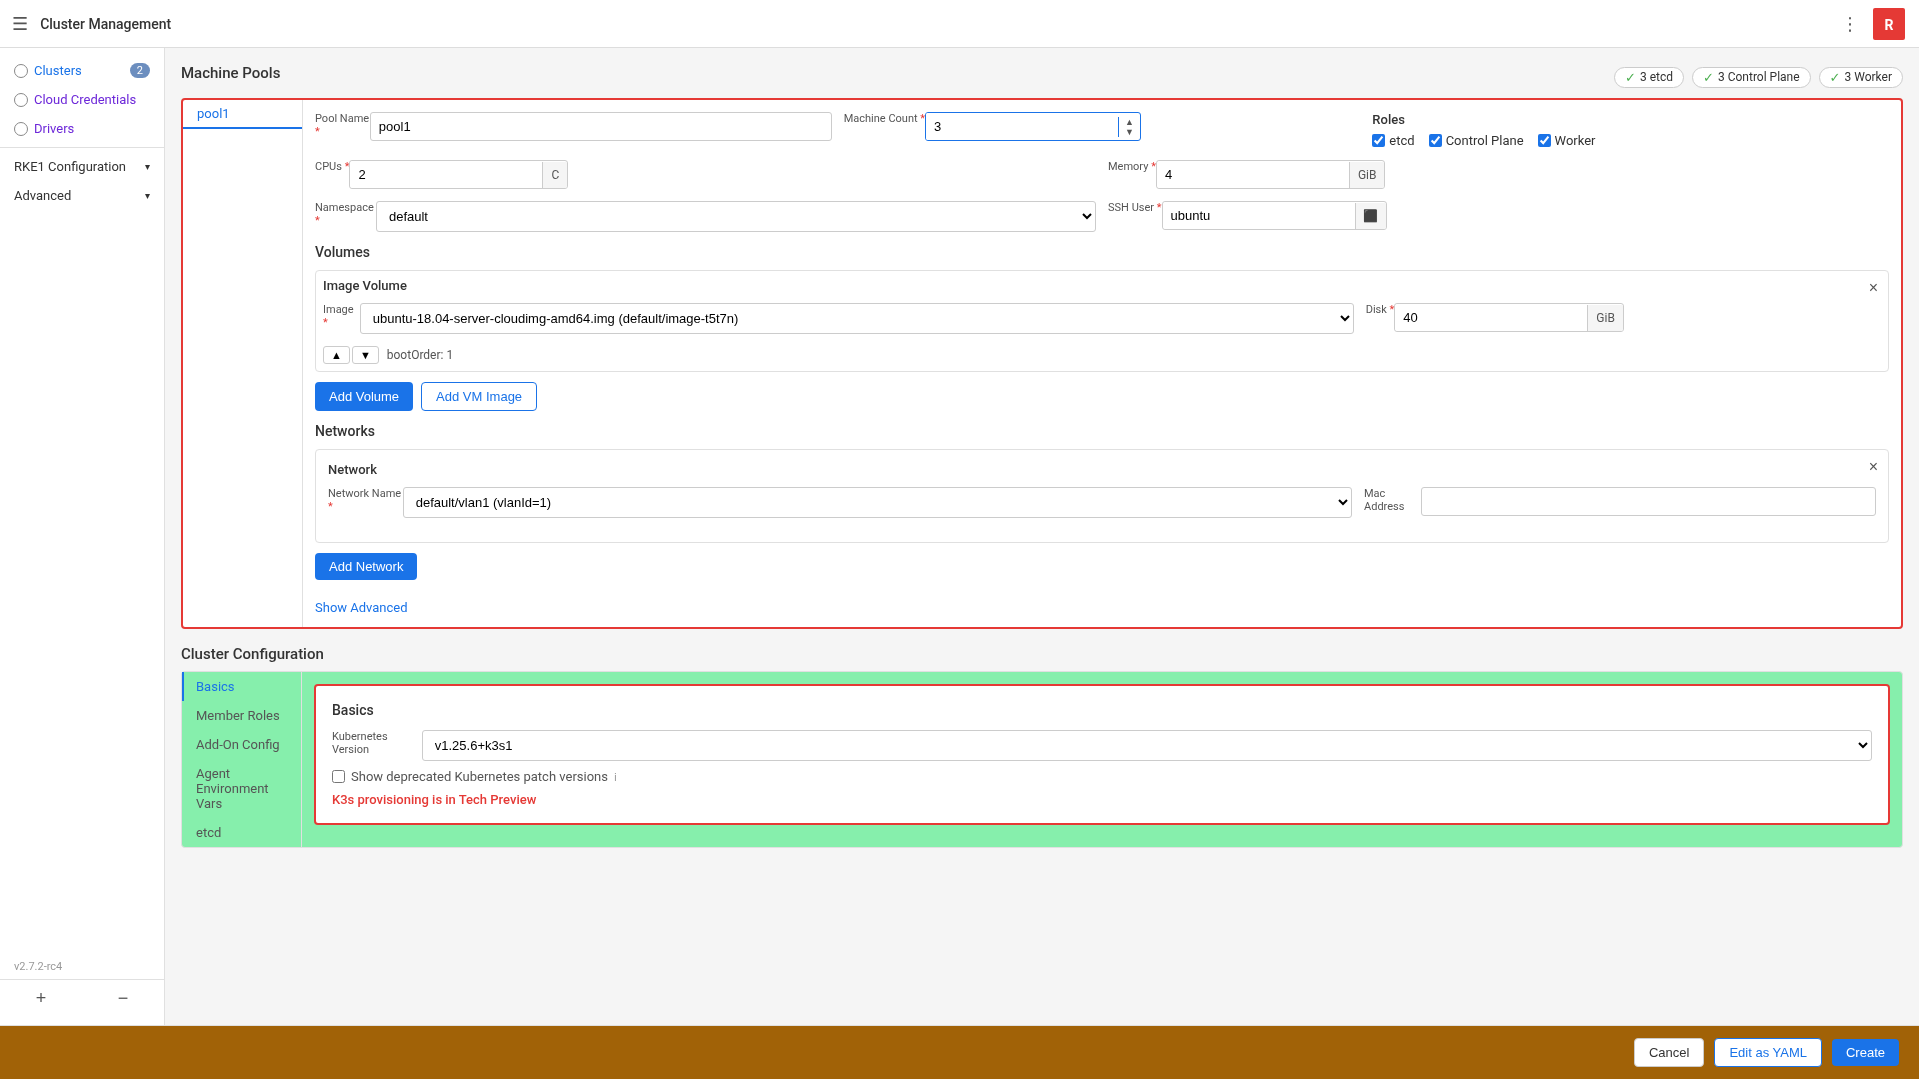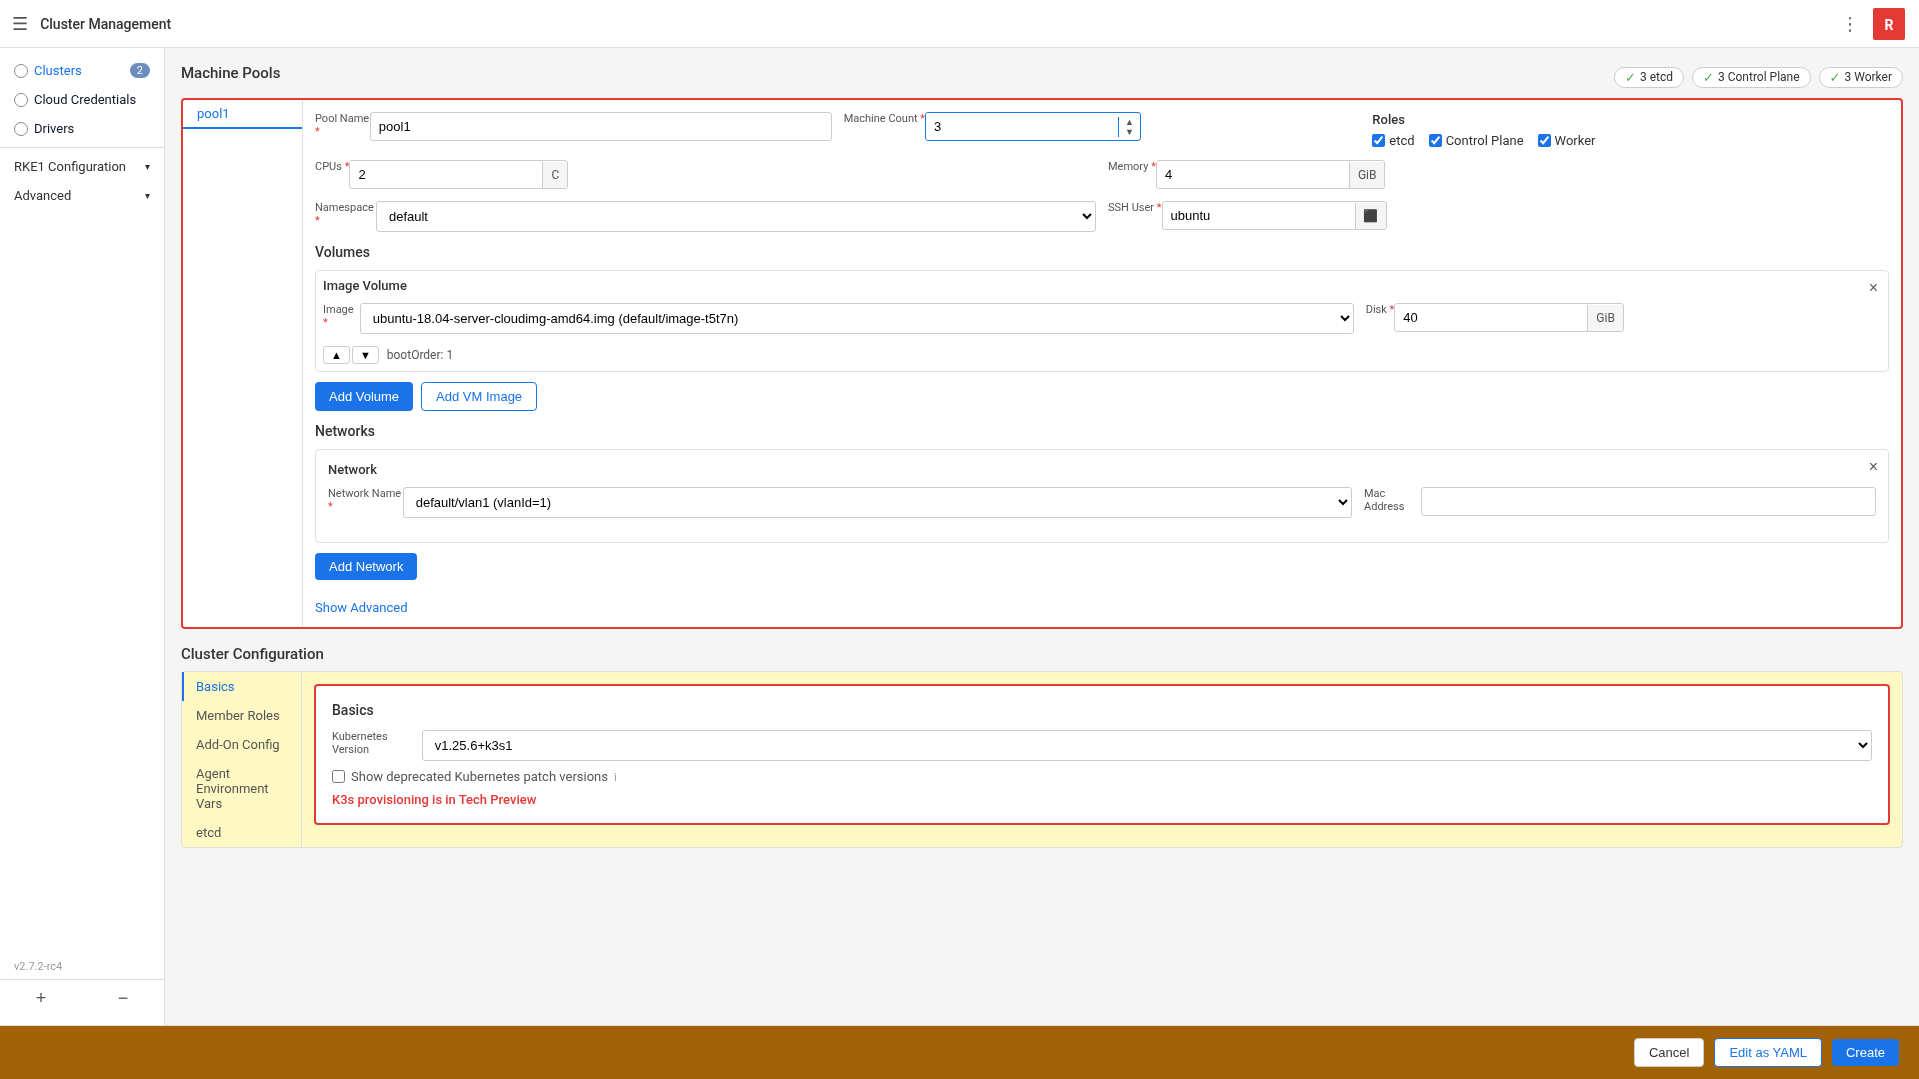--- a/index.html
+++ b/index.html
@@ -10,21 +10,21 @@
     .topbar-menu-icon { font-size: 18px; color: #555; cursor: pointer; }
     .topbar-title { font-size: 14px; font-weight: 500; color: #333; }
     .topbar-spacer { flex: 1; }
     .topbar-more-icon { font-size: 18px; color: #555; cursor: pointer; }
 
     
     .main-layout { display: flex; flex: 1; overflow: hidden; }
 
     
     .sidebar { width: 165px; background: #fff; border-right: 1px solid #e0e0e0; display: flex; flex-direction: column; flex-shrink: 0; padding: 8px 0; }
-    .sidebar-item { display: flex; align-items: center; padding: 7px 14px; cursor: pointer; font-size: 13px; color: #0f172a; gap: 6px; }
+    .sidebar-item { display: flex; align-items: center; padding: 7px 14px; cursor: pointer; font-size: 13px; color: #6d28d9; gap: 6px; }
     .sidebar-item.active { color: #1a73e8; }
     .sidebar-item-badge { margin-left: auto; background: #6c8ebf; color: #fff; border-radius: 10px; font-size: 11px; padding: 1px 7px; }
     .sidebar-item-icon { width: 14px; height: 14px; border-radius: 50%; border: 1.5px solid #888; display: inline-block; }
     .sidebar-group { display: flex; align-items: center; padding: 7px 14px; cursor: pointer; font-size: 13px; color: #333; }
     .sidebar-group-arrow { margin-left: auto; font-size: 10px; }
     .sidebar-bottom { margin-top: auto; display: flex; border-top: 1px solid #e0e0e0; }
     .sidebar-bottom-btn { flex: 1; padding: 8px; text-align: center; cursor: pointer; font-size: 18px; color: #555; border: none; background: #fff; }
     .sidebar-version { padding: 6px 14px; font-size: 11px; color: #999; }
 
     
@@ -343,21 +343,21 @@
             </div>
 
             <span class="show-advanced">Show Advanced</span>
           </div>
         </div>
       </div>
     </div>
 
     <div>
       <div class="section-header">Cluster Configuration</div>
-      <div style="background:#fef9c3; border:1px solid #e0e0e0; border-radius:4px;">
+      <div style="background:#86efac; border:1px solid #e0e0e0; border-radius:4px;">
         <div class="cluster-config-layout">
 
           <div class="cluster-config-sidebar">
             <div class="cluster-config-item active">
               <span>Basics</span>
             </div>
             <div class="cluster-config-item">
               <span>Member Roles</span>
             </div>
             <div class="cluster-config-item">

